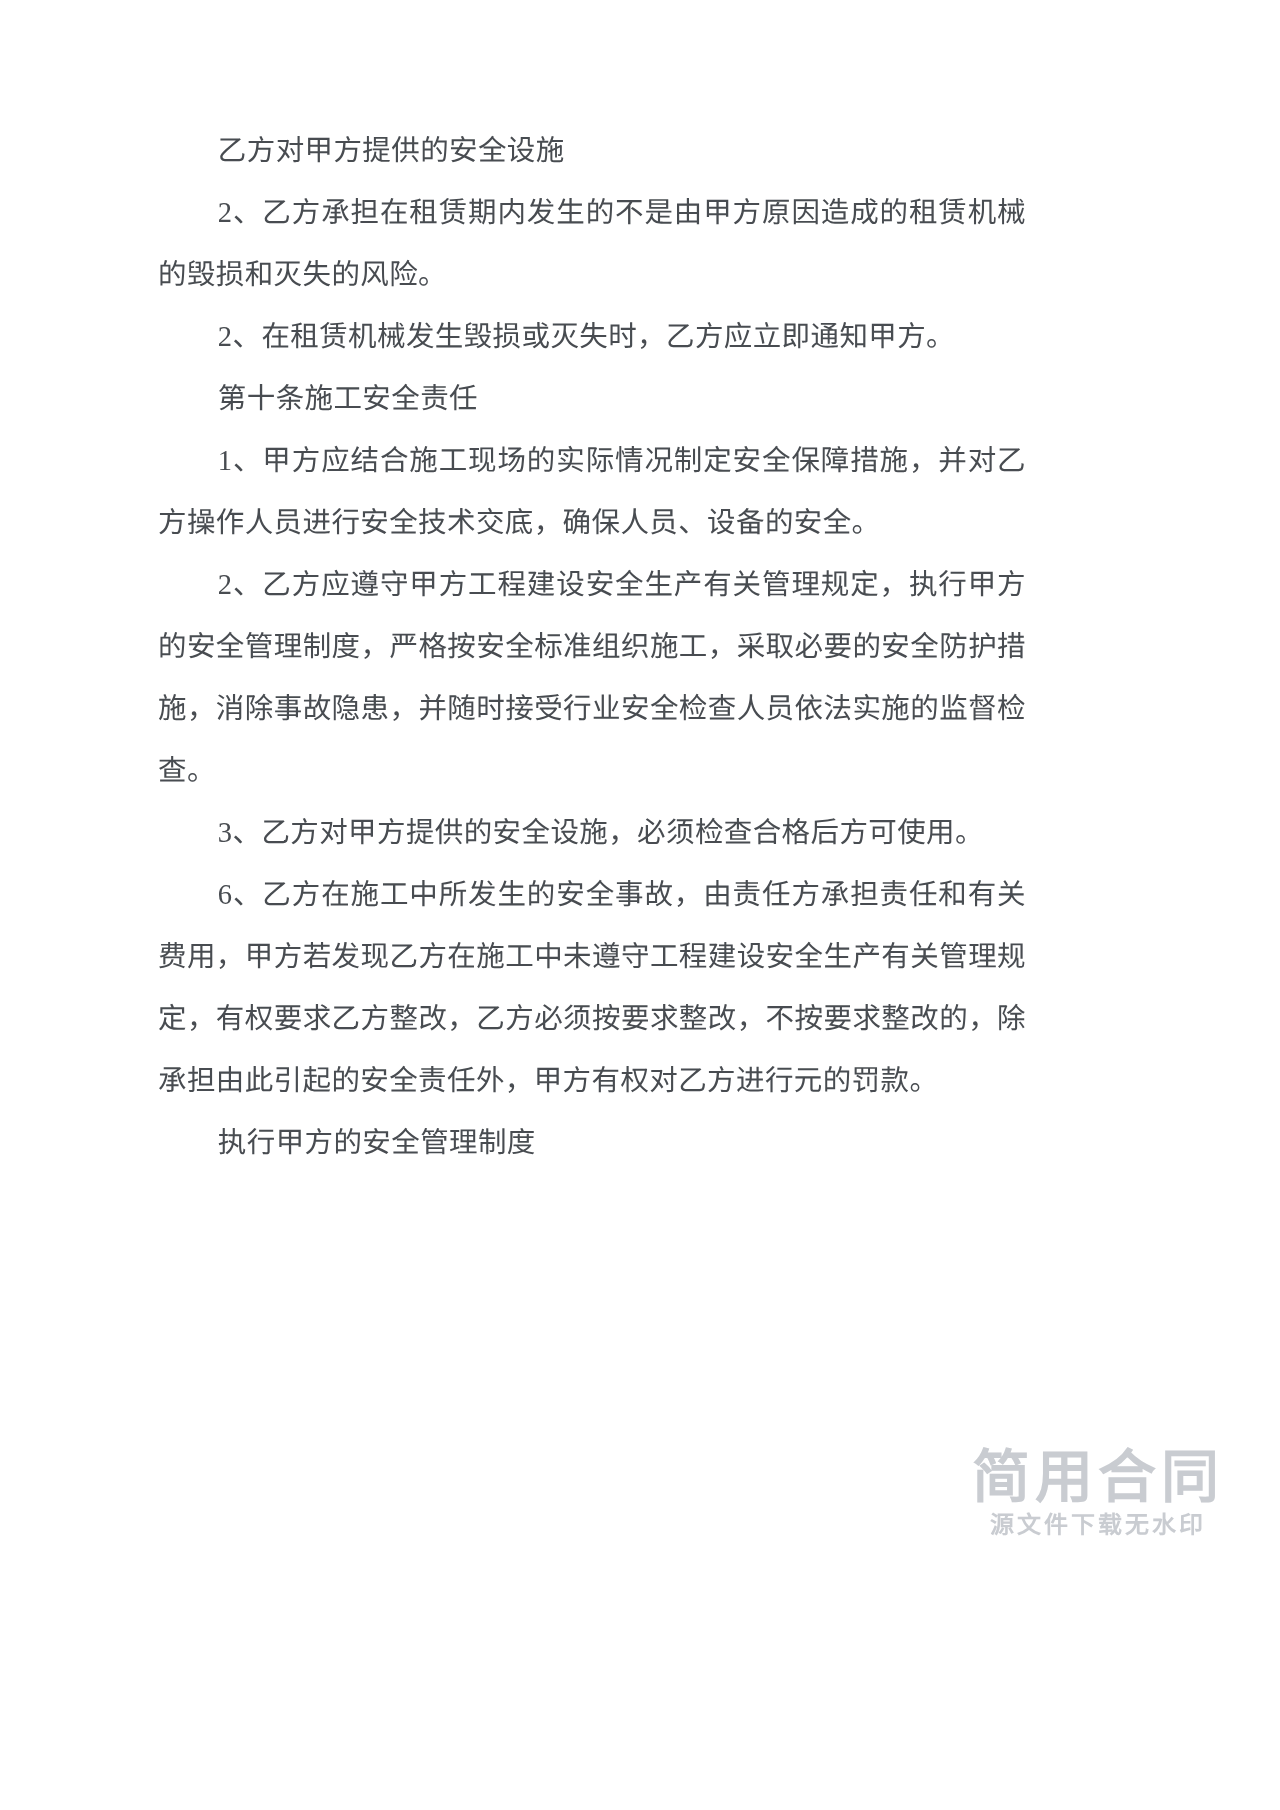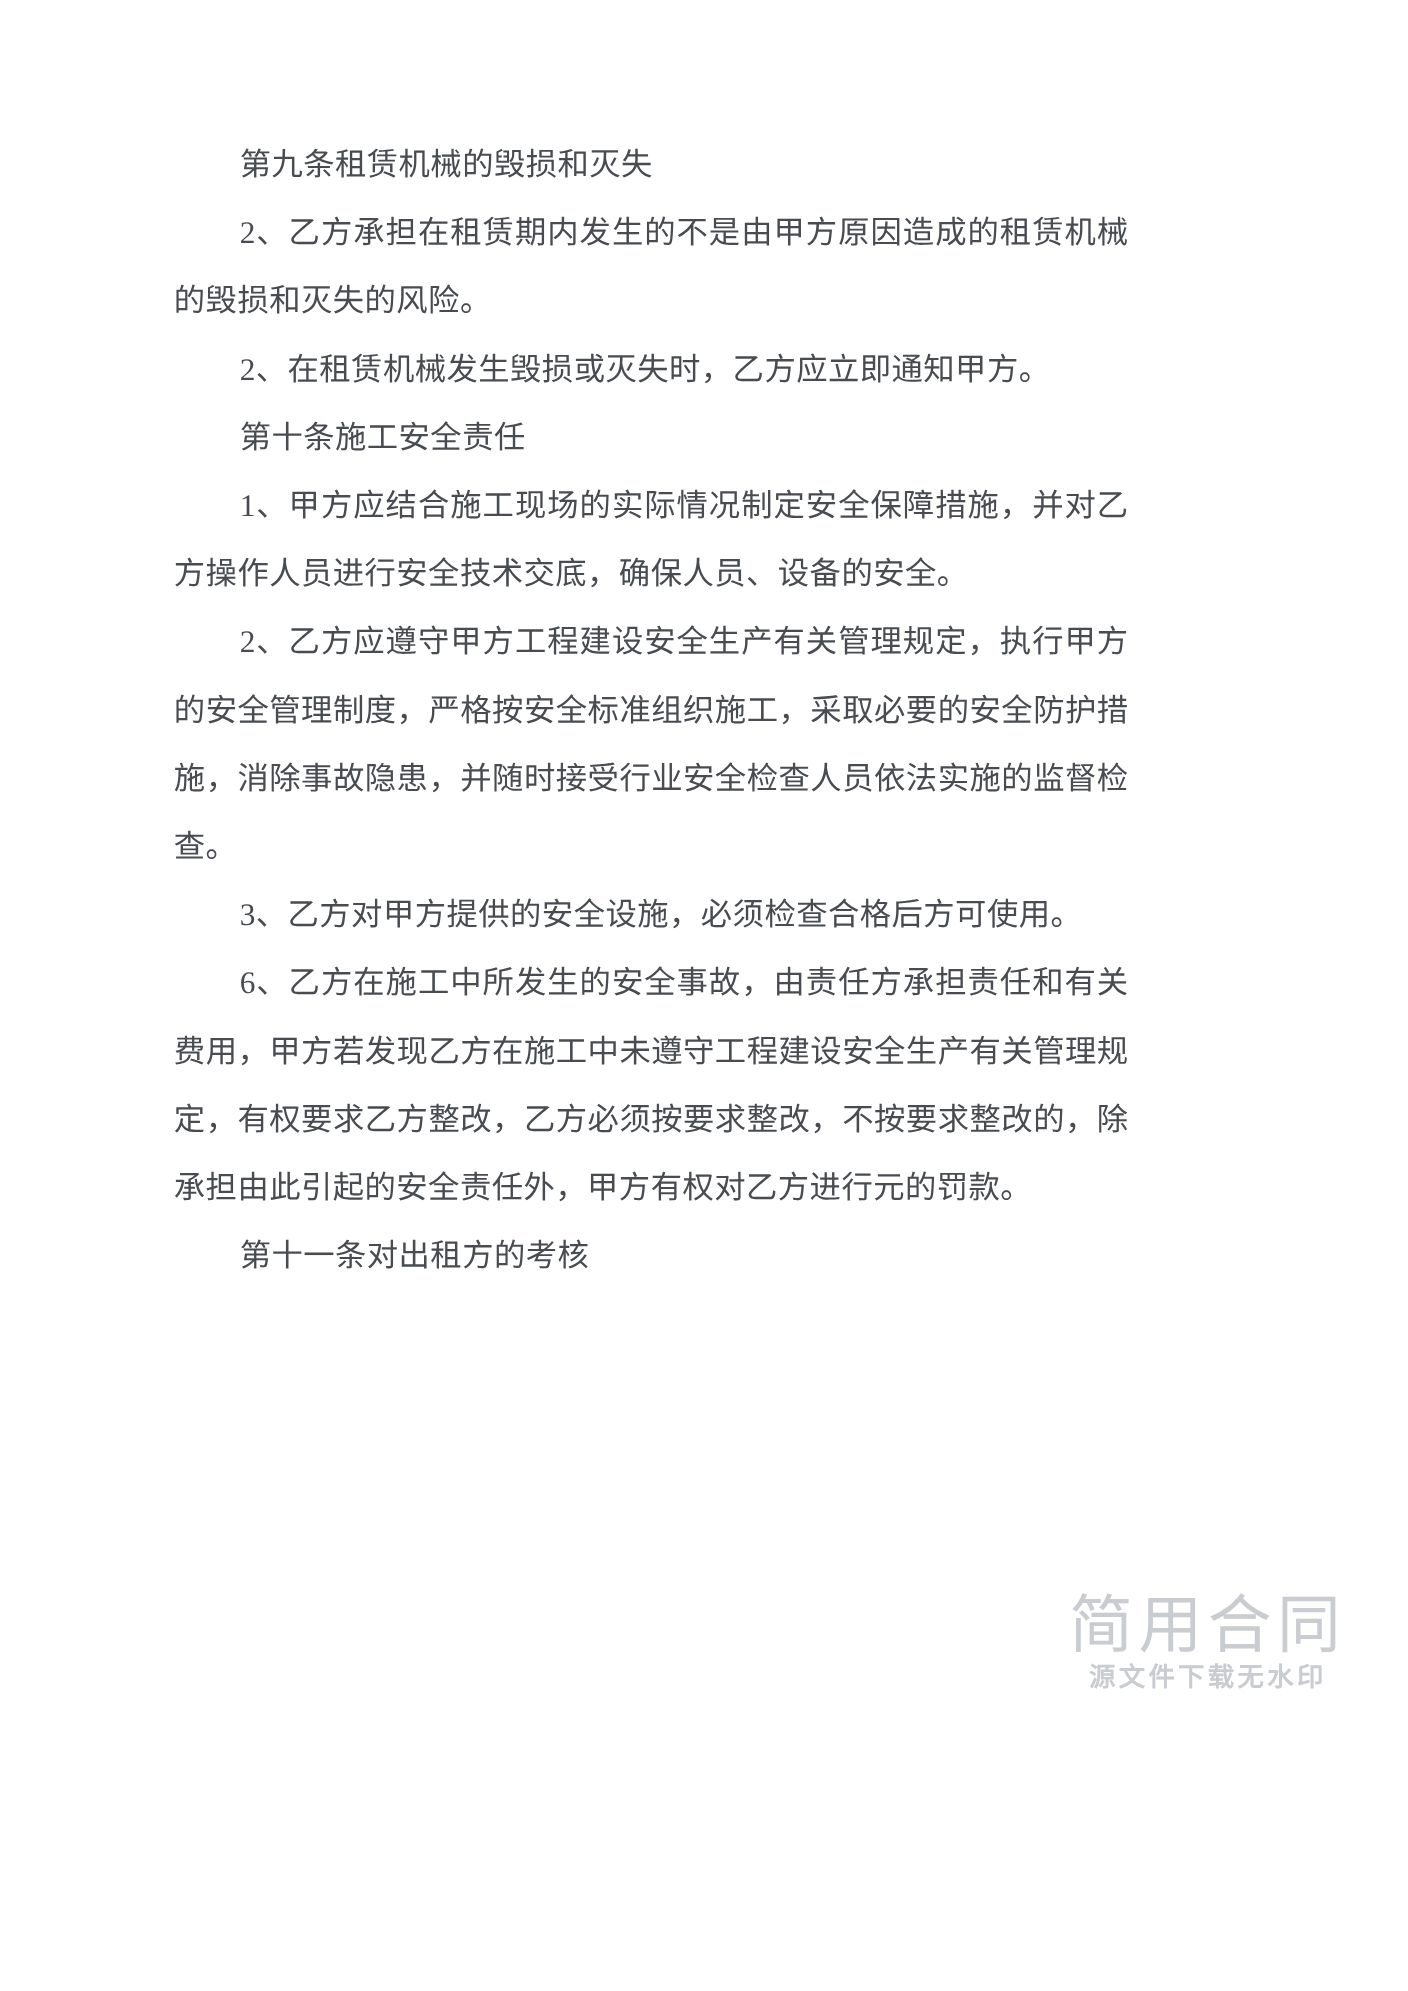--- a/index.html
+++ b/index.html
@@ -49,21 +49,21 @@
     position: absolute;
     right: 56px;
     bottom: 272px;
     text-align: center;
     user-select: none;
     pointer-events: none;
   }
   .watermark-main {
     font-family: "DejaVu Sans", "Liberation Sans", sans-serif;
     font-size: 58px;
-    font-weight: 400;
+    font-weight: 700;
     letter-spacing: 5px;
     color: #c9ccd1;
     line-height: 1.05;
     white-space: nowrap;
     text-align: right;
   }
   .watermark-sub {
     margin-top: 4px;
     font-family: "DejaVu Sans", "Liberation Sans", sans-serif;
     font-size: 24px;
@@ -73,29 +73,29 @@
     line-height: 1.1;
     white-space: nowrap;
   }
 </style>
 </head>
 <body>
 
 <div class="page">
 
   <div class="doc-body">
-    <p class="para indent">第九条租赁机械的毁损和灭失</p>
+    <p class="para indent">乙方对甲方提供的安全设施</p>
     <p class="para indent">2、乙方承担在租赁期内发生的不是由甲方原因造成的租赁机械的毁损和灭失的风险。</p>
     <p class="para indent">2、在租赁机械发生毁损或灭失时，乙方应立即通知甲方。</p>
     <p class="para indent">第十条施工安全责任</p>
     <p class="para indent">1、甲方应结合施工现场的实际情况制定安全保障措施，并对乙方操作人员进行安全技术交底，确保人员、设备的安全。</p>
     <p class="para indent">2、乙方应遵守甲方工程建设安全生产有关管理规定，执行甲方的安全管理制度，严格按安全标准组织施工，采取必要的安全防护措施，消除事故隐患，并随时接受行业安全检查人员依法实施的监督检查。</p>
     <p class="para indent">3、乙方对甲方提供的安全设施，必须检查合格后方可使用。</p>
     <p class="para indent">6、乙方在施工中所发生的安全事故，由责任方承担责任和有关费用，甲方若发现乙方在施工中未遵守工程建设安全生产有关管理规定，有权要求乙方整改，乙方必须按要求整改，不按要求整改的，除承担由此引起的安全责任外，甲方有权对乙方进行元的罚款。</p>
-    <p class="para indent">第十一条对出租方的考核</p>
+    <p class="para indent">执行甲方的安全管理制度</p>
   </div>
 
   <div class="watermark">
     <div class="watermark-main">简用合同</div>
     <div class="watermark-sub">源文件下载无水印</div>
   </div>
 
 </div>
 
 </body></html>

